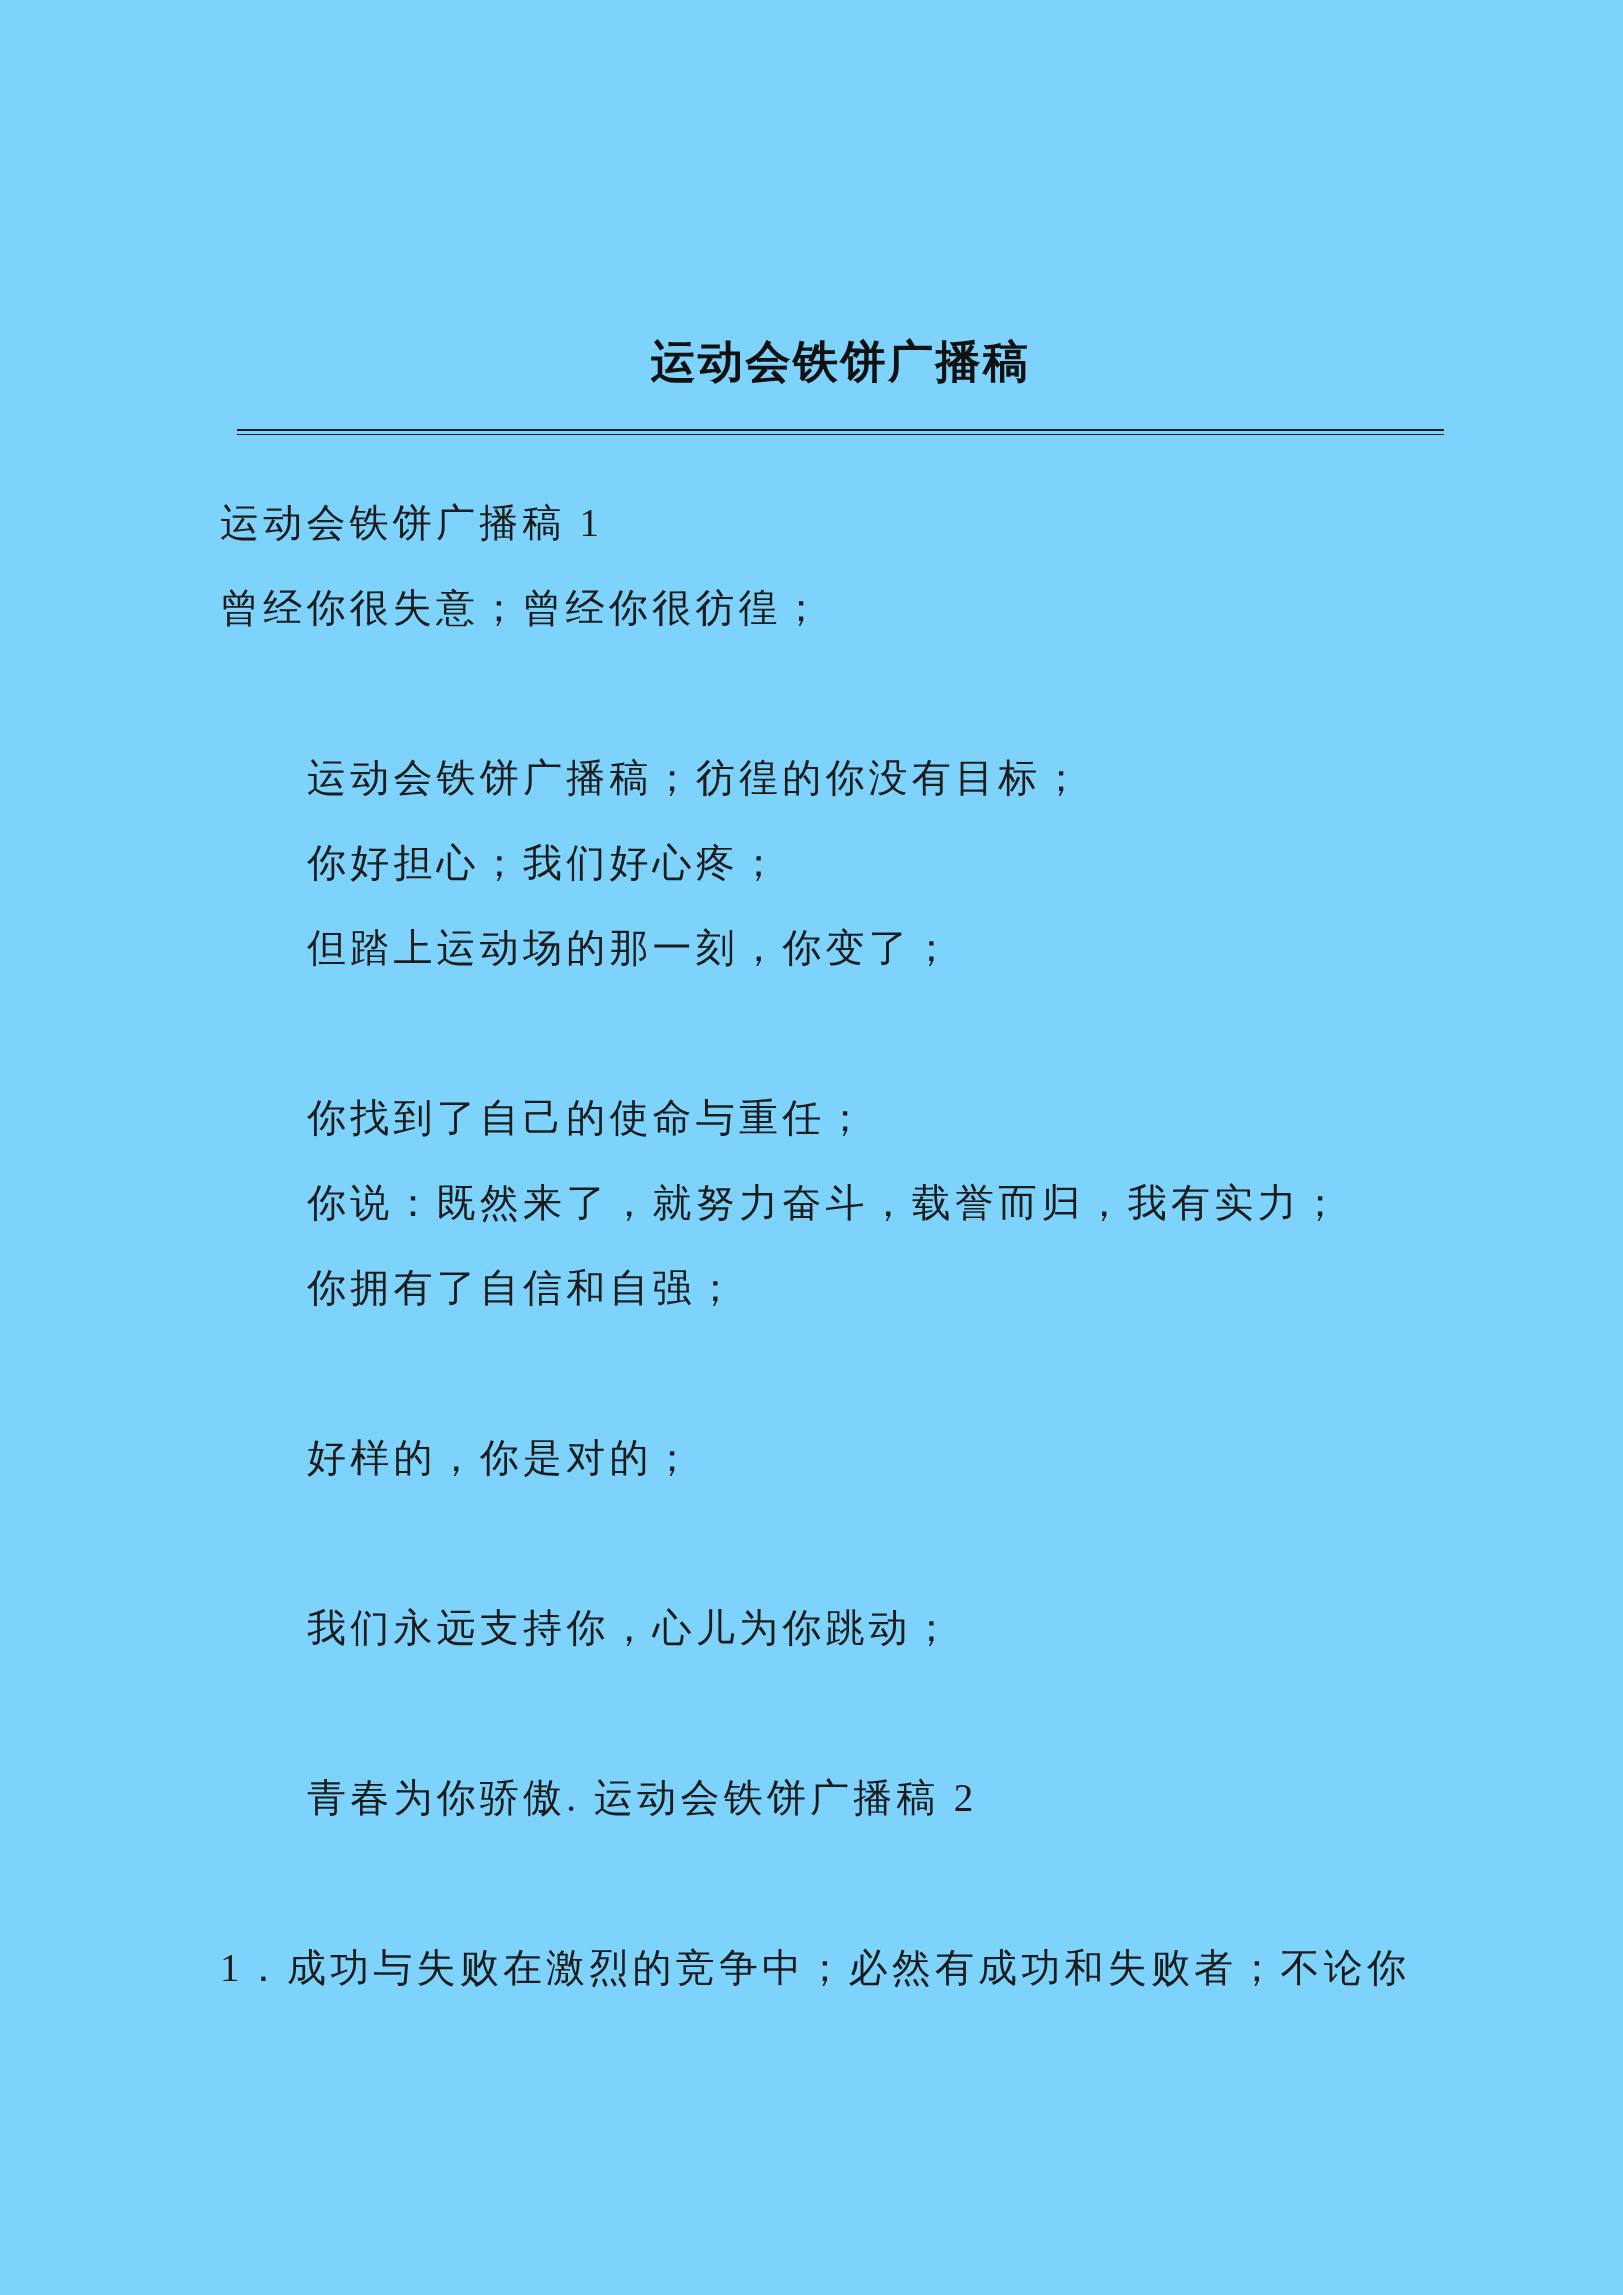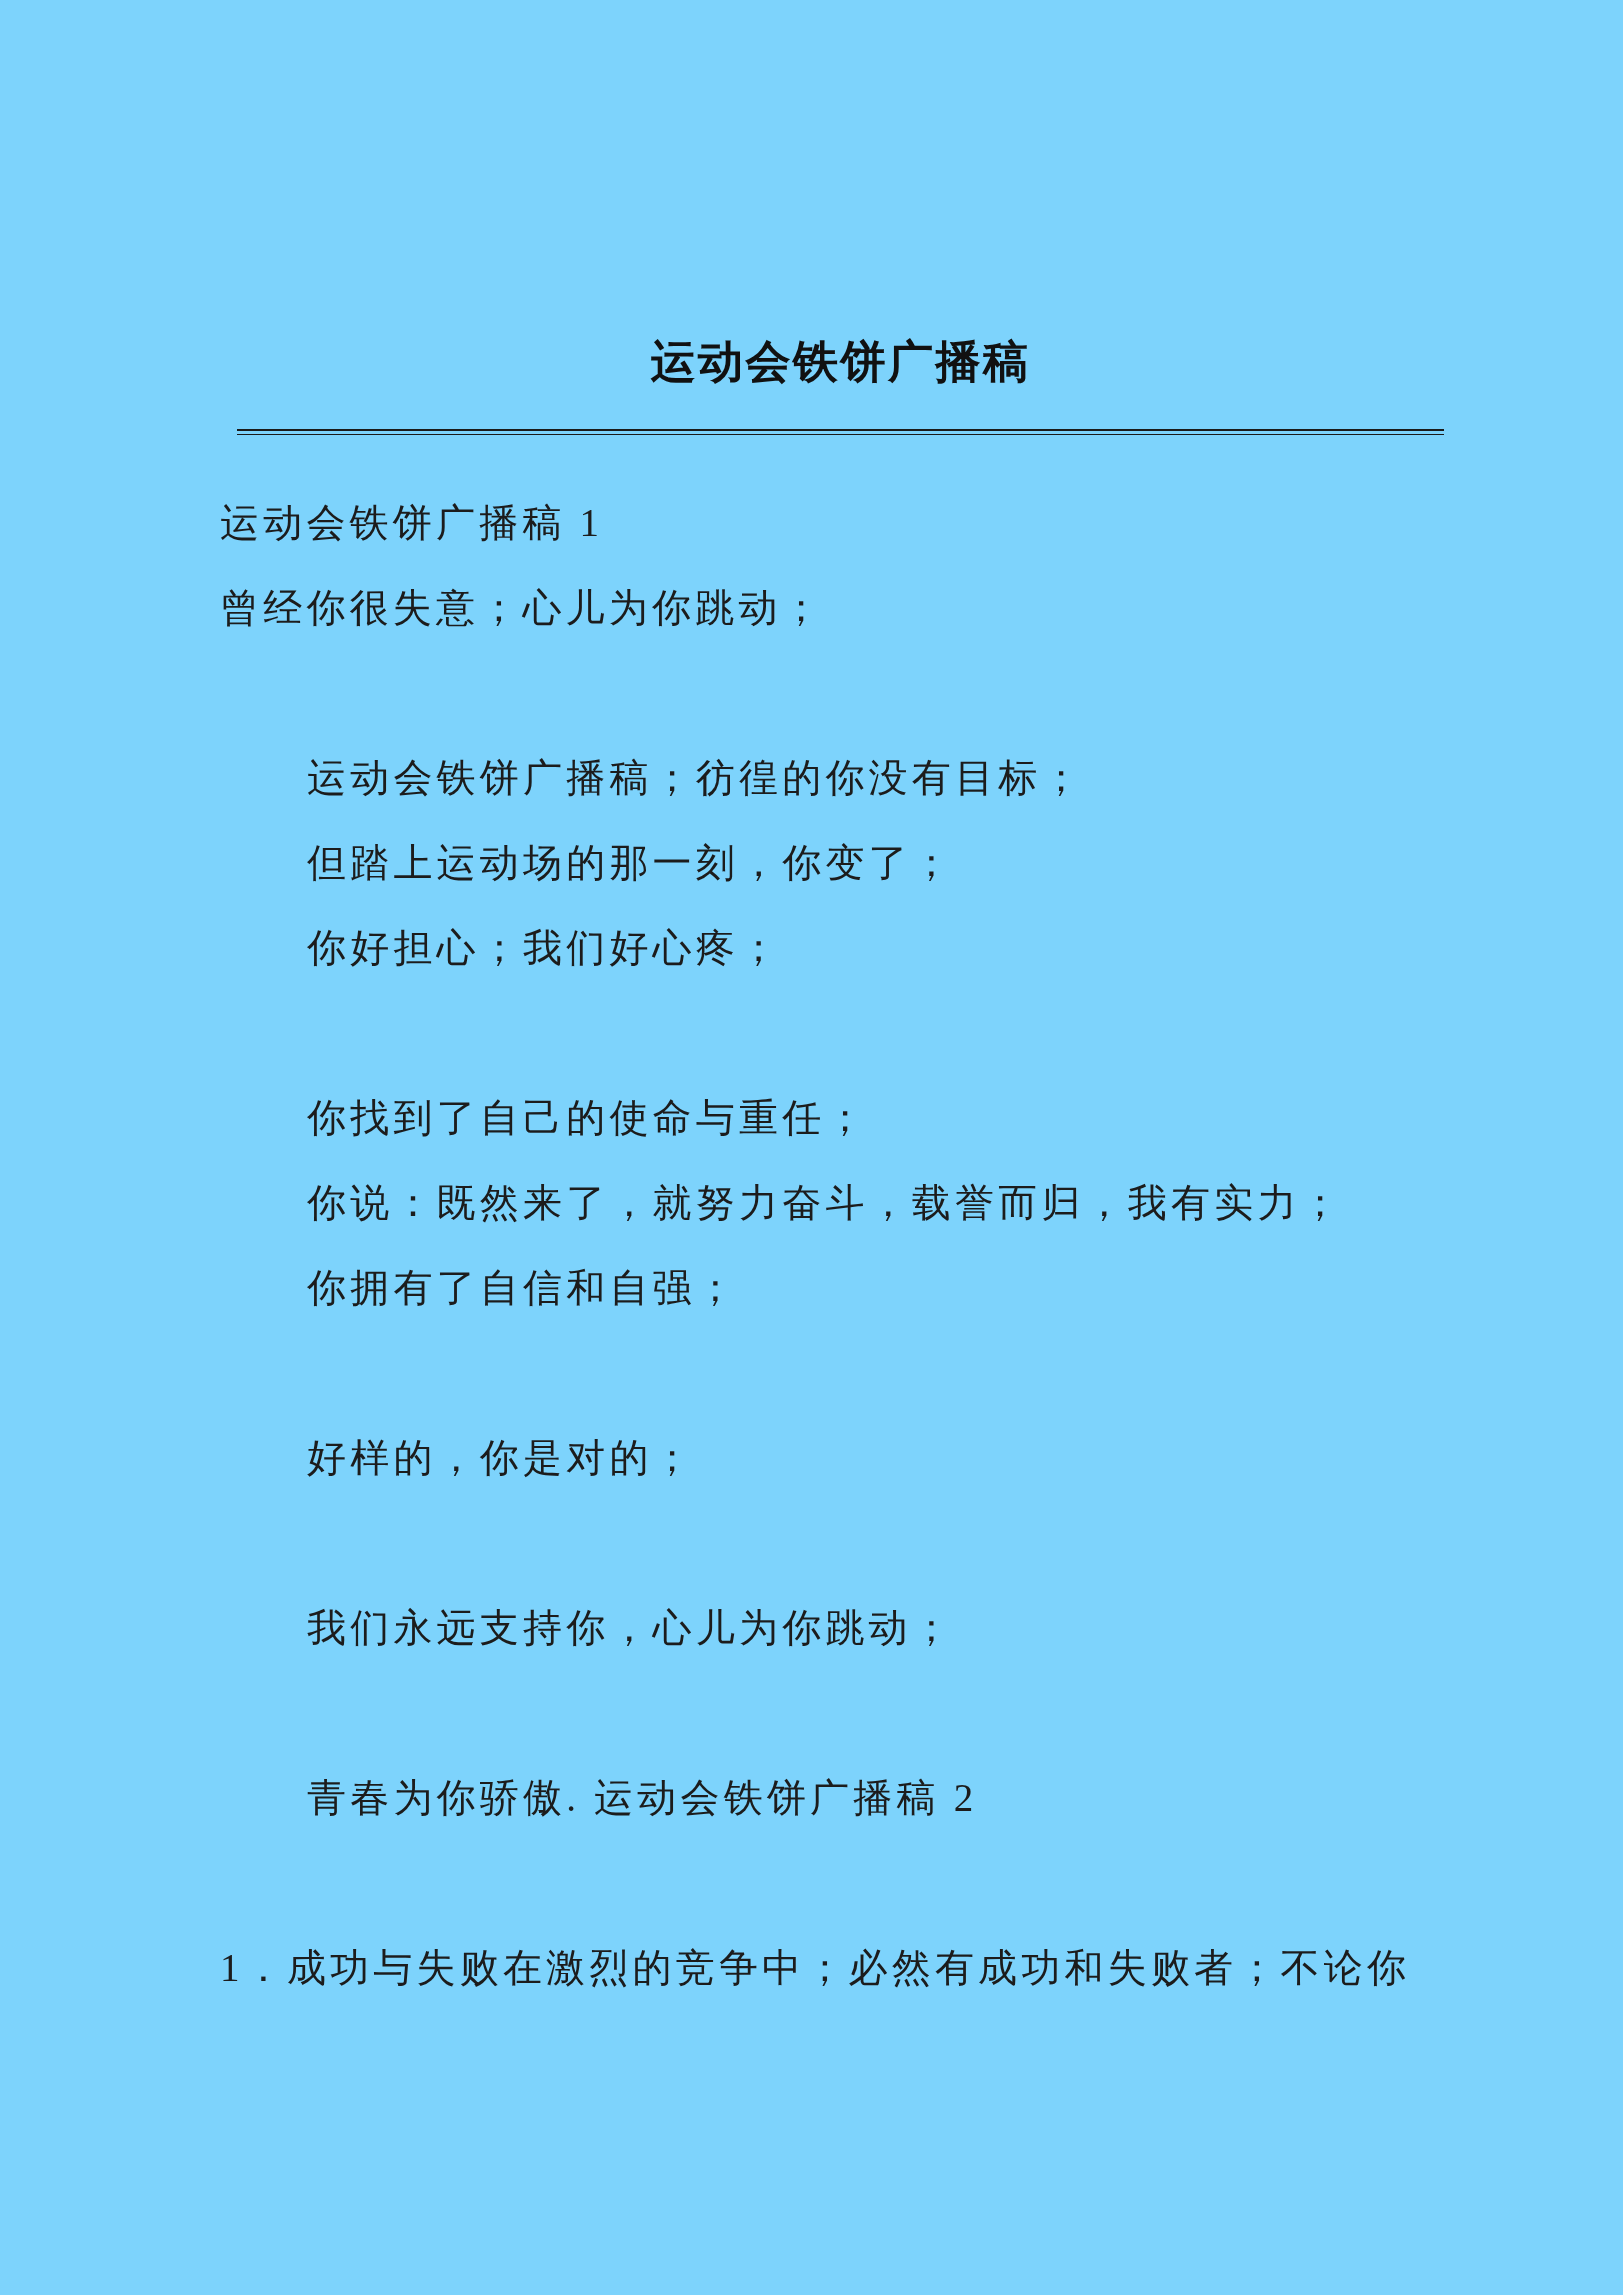--- a/index.html
+++ b/index.html
@@ -61,25 +61,25 @@
 <body>
 
 <div class="page">
 
   <div class="doc-title">运动会铁饼广播稿</div>
 
   <div class="title-divider"></div>
 
   <div class="doc-body">
     <div class="line">运动会铁饼广播稿 1</div>
-    <div class="line">曾经你很失意；心儿为你跳动；</div>
+    <div class="line">曾经你很失意；曾经你很彷徨；</div>
     <div class="line"></div>
     <div class="line indent">运动会铁饼广播稿；彷徨的你没有目标；</div>
+    <div class="line indent">你好担心；我们好心疼；</div>
     <div class="line indent">但踏上运动场的那一刻，你变了；</div>
-    <div class="line indent">你好担心；我们好心疼；</div>
     <div class="line"></div>
     <div class="line indent">你找到了自己的使命与重任；</div>
     <div class="line indent">你说：既然来了，就努力奋斗，载誉而归，我有实力；</div>
     <div class="line indent">你拥有了自信和自强；</div>
     <div class="line"></div>
     <div class="line indent">好样的，你是对的；</div>
     <div class="line"></div>
     <div class="line indent">我们永远支持你，心儿为你跳动；</div>
     <div class="line"></div>
     <div class="line indent">青春为你骄傲. 运动会铁饼广播稿 2</div>

